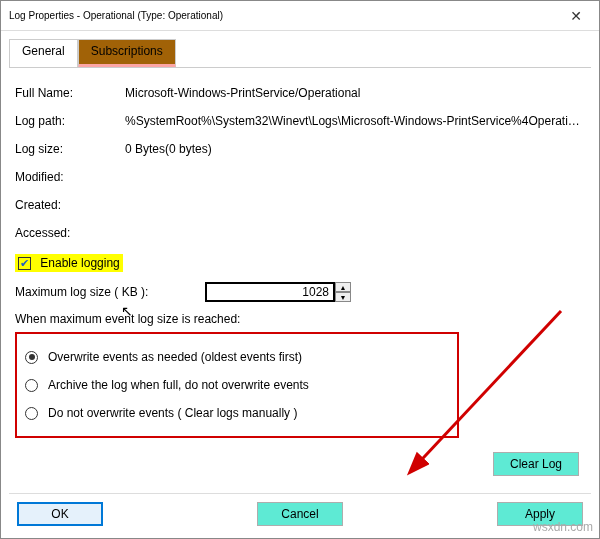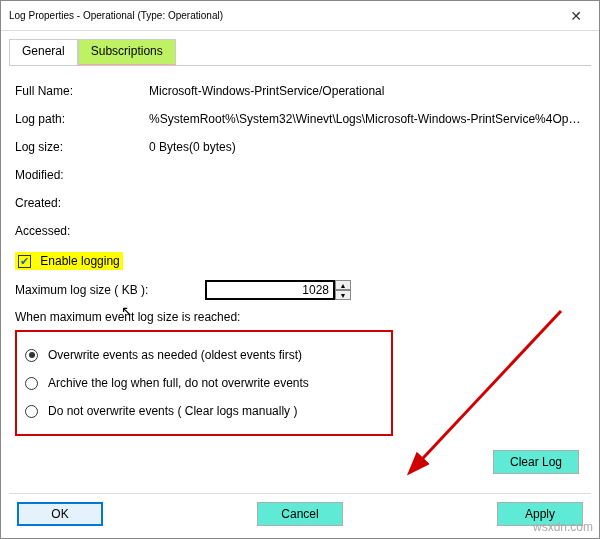--- a/index.html
+++ b/index.html
@@ -4,34 +4,34 @@
 <style>
 * { box-sizing: border-box; font-family: "Segoe UI", Tahoma, sans-serif; font-size: 12px; }
 html, body { margin: 0; padding: 0; background: #fff; }
 .window { width: 600px; height: 539px; border: 1px solid #888; background: #fff; display: flex; flex-direction: column; position: relative; }
 .titlebar { display: flex; align-items: center; justify-content: space-between; height: 30px; padding: 0 0 0 8px; border-bottom: 1px solid #ddd; }
 .title-text { font-size: 10px; }
 .close-btn { width: 46px; height: 100%; display: flex; align-items: center; justify-content: center; font-size: 14px; color: #333; cursor: default; }
 .tabs { display: flex; padding: 8px 0 0 8px; }
 .tab { padding: 4px 12px 6px 12px; border: 1px solid #ccc; margin-bottom: -1px; background: #fff; cursor: default; }
 .tab.active { border-bottom: 1px solid #fff; }
-.tab.inactive { border-bottom: 2px solid #fca5a5; background: #bef264; }
+.tab.inactive { border-bottom: 4px solid #fca5a5; background: #a16207; }
 .tabpanel { flex: 1; border-top: 1px solid #ccc; margin: 0 8px; padding: 18px 6px 6px 6px; overflow: hidden; }
-.field-row { display: flex; align-items: center; margin-bottom: 14px; gap: 24px; }
+.field-row { display: flex; align-items: center; margin-bottom: 14px; }
 .field-label { width: 110px; }
 .field-value { flex: 1; overflow: hidden; white-space: nowrap; text-overflow: ellipsis; }
 .hl { background: #ffff00; display: inline-block; padding: 2px 3px; }
 .checkbox { width: 13px; height: 13px; border: 1px solid #333; display: inline-flex; align-items: center; justify-content: center; margin-right: 6px; vertical-align: middle; cursor: default; }
 .checkbox .mark { color: #2060c0; font-size: 11px; line-height: 1; }
 .spin-row { display: flex; align-items: center; margin-bottom: 10px; }
 .spin-label { width: 190px; }
 .spin-input { width: 130px; height: 20px; border: 2px solid #000000; padding: 0 4px; text-align: right; }
 .spinner { display: flex; flex-direction: column; margin-left: 0; }
 .spin-btn { width: 16px; height: 10px; border: 1px solid #888; display: flex; align-items: center; justify-content: center; font-size: 7px; line-height: 1; background: #efefef; cursor: default; }
-.redbox { border: 2px solid #d00000; padding: 10px 8px 16px 8px; width: 378px; margin-top: 4px; }
+.redbox { border: 2px solid #d00000; padding: 10px 8px 16px 8px; width: 444px; margin-top: 4px; }
 .radio-row { display: flex; align-items: center; margin: 6px 0 14px 0; cursor: default; }
 .radio-row:last-child { margin-bottom: 0; }
 .radio { width: 13px; height: 13px; border: 1px solid #333; border-radius: 50%; display: inline-flex; align-items: center; justify-content: center; margin-right: 10px; }
 .radio .dot { width: 6px; height: 6px; background: #333; border-radius: 50%; }
 .clear-log-row { display: flex; justify-content: flex-end; padding: 0 6px 8px 0; }
 .btn { min-width: 86px; height: 24px; border: 1px solid #adadad; background: #5eead4; display: inline-flex; align-items: center; justify-content: center; margin-left: 8px; cursor: default; }
 .btn.primary { border: 2px solid #0078d7; background: #e5f1fb; }
 .btn-row { display: flex; justify-content: space-between; padding: 8px 8px 12px 0; border-top: 1px solid #ddd; margin: 0 8px; }
 .arrow-svg { position: absolute; top: 300px; left: 380px; pointer-events: none; }
 .watermark { position: absolute; bottom: 4px; right: 6px; color: #aaa; font-size: 12px; pointer-events: none; }

